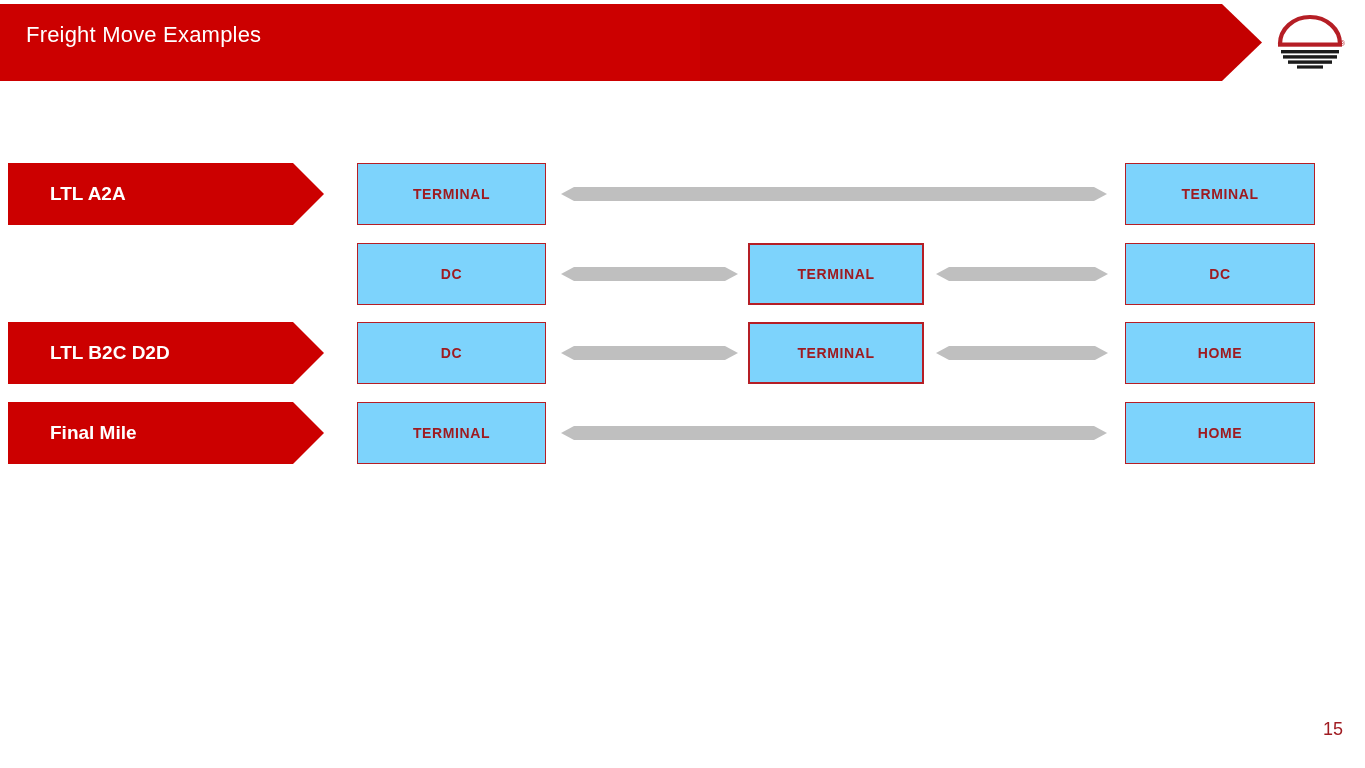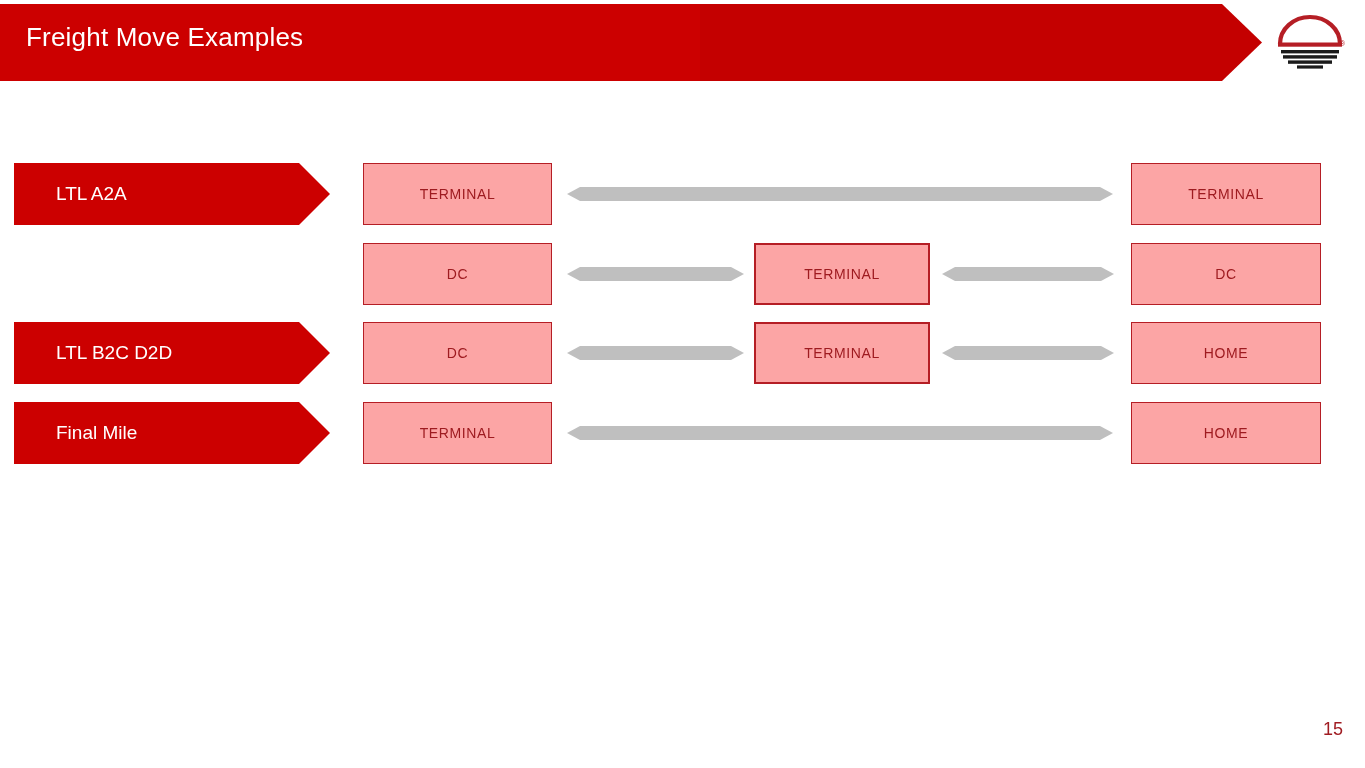--- a/index.html
+++ b/index.html
@@ -21,21 +21,21 @@
   
   .header-banner {
     position: absolute;
     left: 0; top: 4px;
     width: 1262px; height: 77px;
   }
   .header-banner svg { display: block; width: 100%; height: 100%; }
   .header-title {
     position: absolute;
     left: 26px; top: 18px;
-    font-size: 26px;
+    font-size: 22px;
     color: #ffffff;
     letter-spacing: 0.2px;
     white-space: nowrap;
   }
 
   
   .logo {
     position: absolute;
     left: 1274px; top: 12px;
     width: 72px; height: 58px;
@@ -47,23 +47,24 @@
     position: absolute;
     left: 31px; top: 96px;
     font-size: 22px;
     color: #262626;
     white-space: nowrap;
   }
 
   
   .row {
     position: absolute;
-    left: 14px;
+    left: 8px;
     width: 1092px;
     height: 62px;
+    font-weight: bold;
   }
 
   
   .row-label {
     position: absolute;
     left: 0; top: 0;
     width: 316px; height: 100%;
   }
   .row-label svg {
     position: absolute; inset: 0;
@@ -78,21 +79,21 @@
     color: #ffffff;
     white-space: nowrap;
     z-index: 2;
   }
 
   
   .node-box {
     position: absolute;
     top: 0;
     height: 100%;
-    background: #fca5a5;
+    background: #7dd3fc;
     border: 1.5px solid #b51e25;
     display: flex;
     align-items: center;
     justify-content: center;
     font-size: 14px;
     letter-spacing: 0.6px;
     color: #9e1b20;
   }
   .node-box.emphasis { border-width: 2px; }
 

